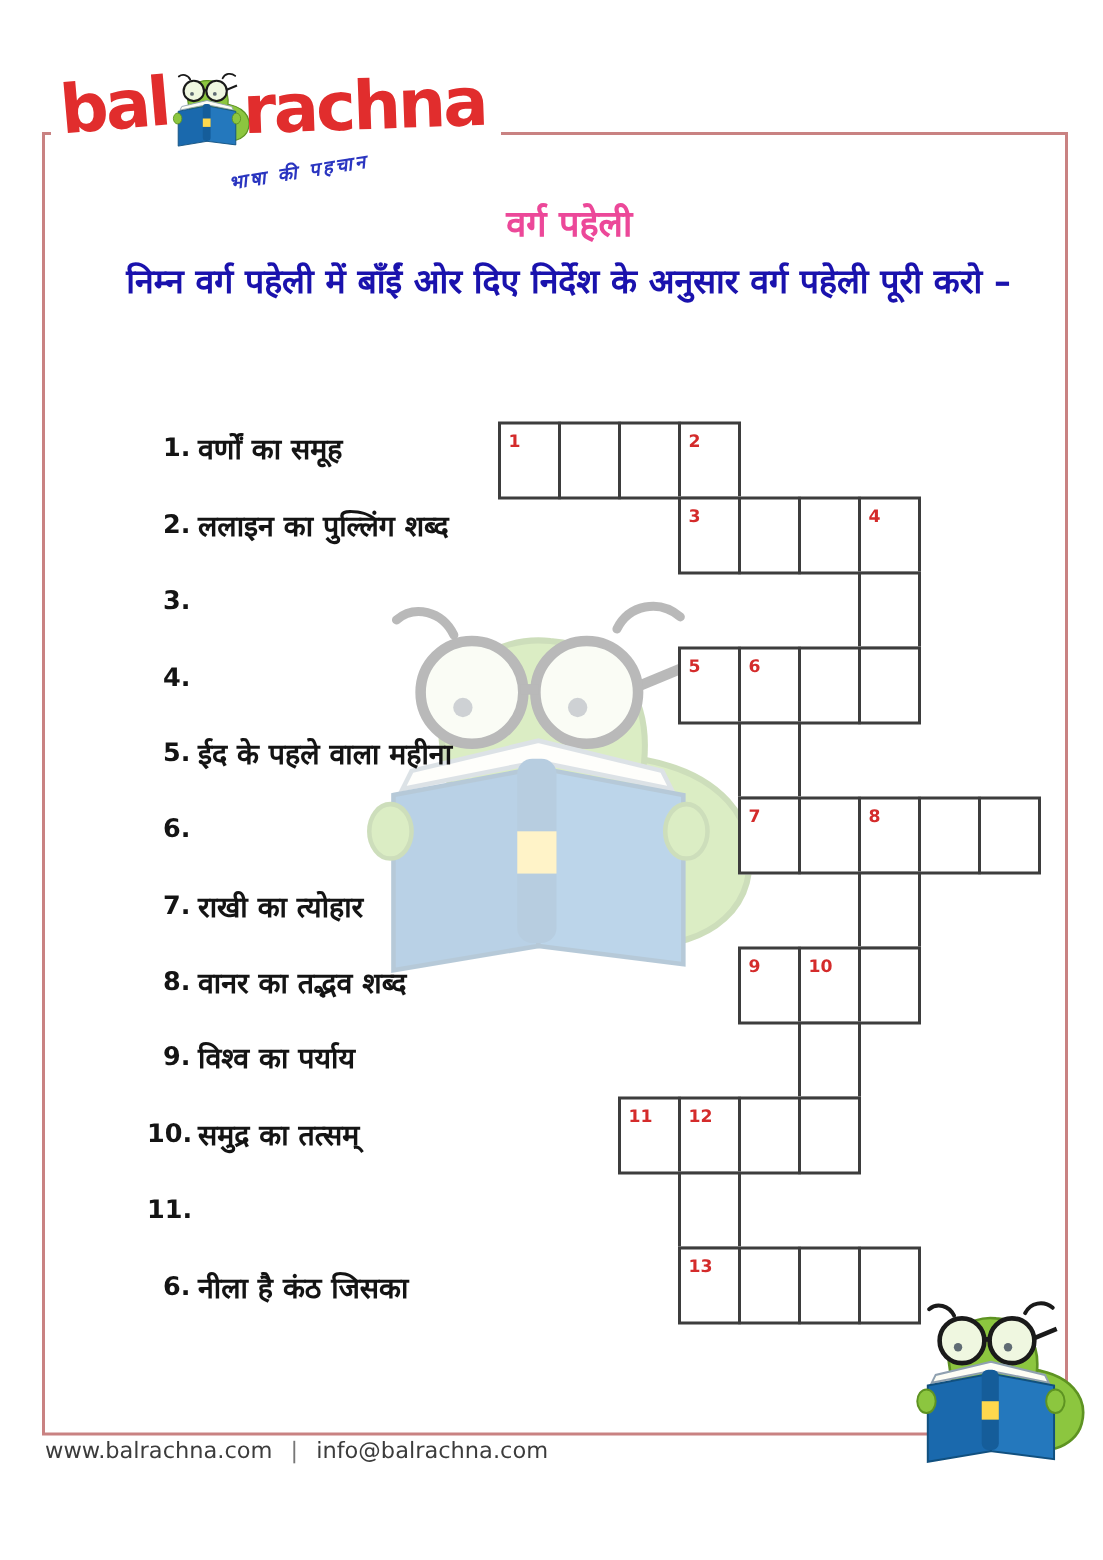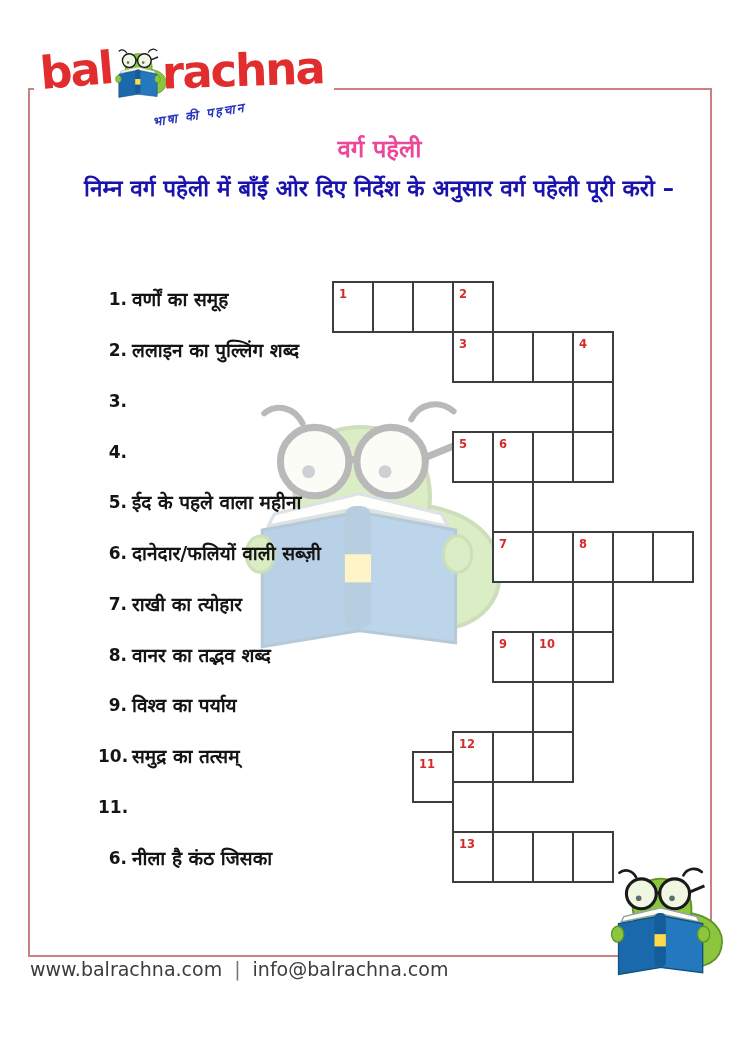--- a/index.html
+++ b/index.html
@@ -44,21 +44,21 @@
   .clue-num{width:29px;flex:none;text-align:right;color:#141414;font-weight:bold;font-size:17px;}
   .clue-text{margin-left:5px;color:#141414;font-weight:bold;font-size:19px;white-space:nowrap;text-align:center;}
   
   .grid{position:absolute;left:332px;top:281px;z-index:2;}
   .cell{
     position:absolute;width:42px;height:52px;box-sizing:border-box;
     border:2px solid #3d3d3d;background:#ffffff;
   }
   .cellnum{display:block;margin:4px 0 0 5px;font-size:11.5px;font-weight:bold;color:#d42b2b;}
   
-  .footer{position:absolute;left:30px;top:958px;z-index:2;color:#3c3c3c;font-size:19px;}
+  .footer{position:absolute;left:30px;top:958px;z-index:2;color:#3c3c3c;font-size:15px;}
   .footer .sep{margin:0 12px;color:#777;}
   .defs-svg{position:absolute;width:0;height:0;}
 </style>
 </head>
 <body>
 
 <svg class="defs-svg" aria-hidden="true">
   <defs>
     <g id="worm-g">
 
@@ -126,21 +126,20 @@
       </div>
       <div class="clue">
         <span class="clue-num">4.</span>
       </div>
       <div class="clue">
         <span class="clue-num">5.</span>
         <span class="clue-text">ईद के पहले वाला महीना</span>
       </div>
       <div class="clue">
         <span class="clue-num">6.</span>
-        <span class="clue-text">दानेदार/फलियों वाली सब्ज़ी</span>
       </div>
       <div class="clue">
         <span class="clue-num">7.</span>
         <span class="clue-text">राखी का त्योहार</span>
       </div>
       <div class="clue">
         <span class="clue-num">8.</span>
         <span class="clue-text">वानर का तद्भव शब्द</span>
       </div>
       <div class="clue">
@@ -198,21 +197,21 @@
       <div class="cell" style="left: 320px; top: 250px;"></div>
       <div class="cell" style="left: 240px; top: 300px;"></div>
       <div class="cell" style="left: 160px; top: 350px;">
         <span class="cellnum">9</span>
       </div>
       <div class="cell" style="left: 200px; top: 350px;">
         <span class="cellnum">10</span>
       </div>
       <div class="cell" style="left: 240px; top: 350px;"></div>
       <div class="cell" style="left: 200px; top: 400px;"></div>
-      <div class="cell" style="left: 80px; top: 470px;">
+      <div class="cell" style="left: 80px; top: 450px;">
         <span class="cellnum">11</span>
       </div>
       <div class="cell" style="left: 120px; top: 450px;">
         <span class="cellnum">12</span>
       </div>
       <div class="cell" style="left: 160px; top: 450px;"></div>
       <div class="cell" style="left: 200px; top: 450px;"></div>
       <div class="cell" style="left: 120px; top: 500px;"></div>
       <div class="cell" style="left: 120px; top: 550px;">
         <span class="cellnum">13</span>

